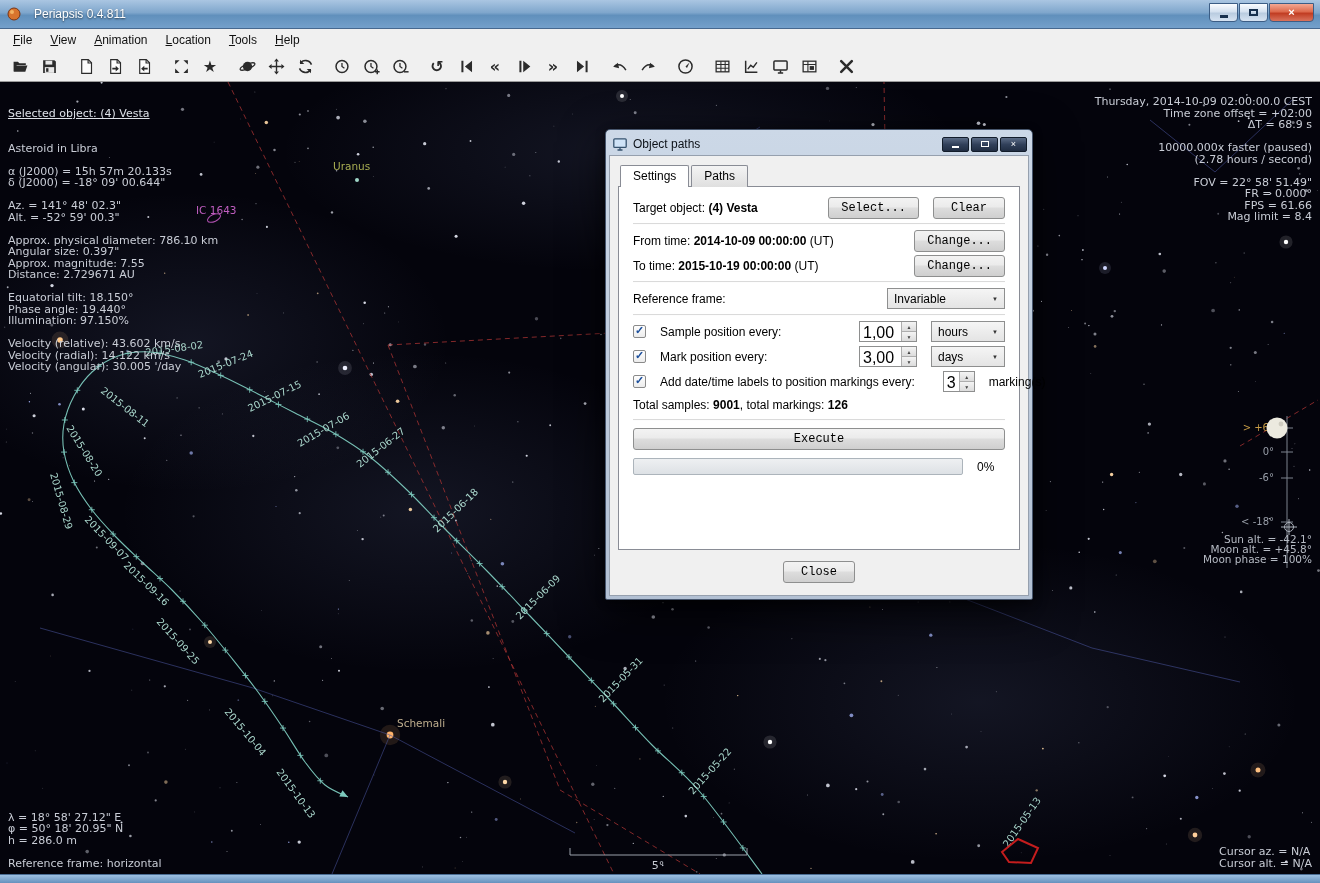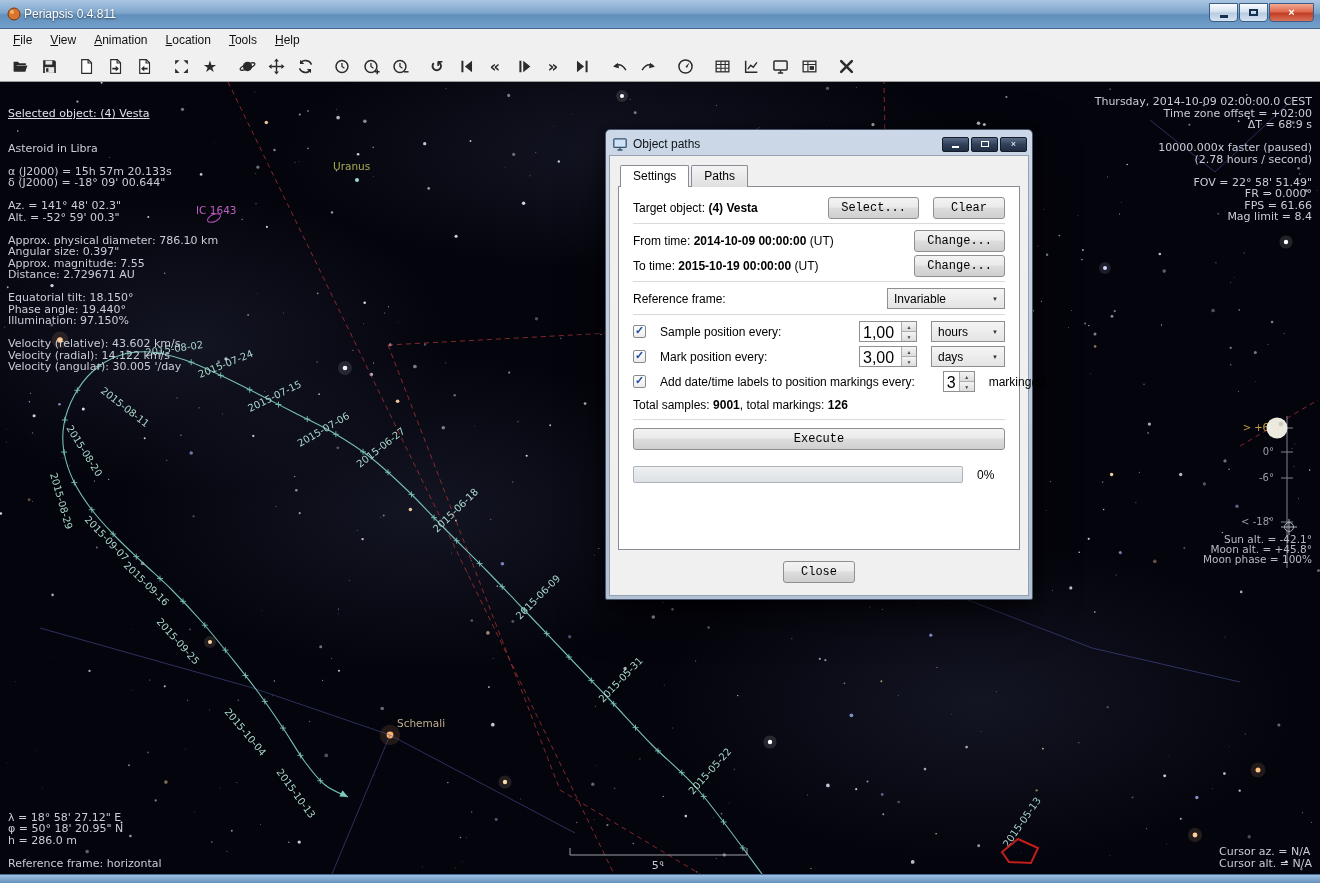--- a/index.html
+++ b/index.html
@@ -3,21 +3,21 @@
 <meta charset="utf-8">
 <style>
   *{box-sizing:border-box;margin:0;padding:0}
   html,body{width:1320px;height:883px;overflow:hidden;background:#222;font-family:"Liberation Sans",sans-serif}
   .win{width:1320px;height:883px;display:flex;flex-direction:column;background:#04040c}
 
   
   .titlebar{height:29px;background:linear-gradient(#aac6e2 0%,#7fa6cc 45%,#6190bc 55%,#74a0cb 100%);
     display:flex;align-items:center;padding:0 6px;border-bottom:1px solid #46688f;flex:none}
   .appicon{width:16px;height:16px;display:inline-flex}
-  .wtitle{color:#fff;font-size:12px;margin-left:2px;text-shadow:0 1px 2px rgba(0,0,0,.6)}
+  .wtitle{color:#fff;font-size:12px;margin-left:12px;text-shadow:0 1px 2px rgba(0,0,0,.6)}
   .caption-buttons{margin-left:auto;display:flex;gap:1px;align-items:flex-start;margin-top:-3px}
   .cbtn{height:19px;width:29px;border:1px solid #3c5d85;border-radius:0 0 4px 4px;
     background:linear-gradient(#fbfdff,#d4e1f0 45%,#b9cce0 55%,#d6e3f2);display:flex;align-items:center;justify-content:center;color:#17304e}
   .cbtn.close{width:45px;background:linear-gradient(#f4a893,#dd6a4d 45%,#c13d23 55%,#d9735d);color:#fff;font-weight:bold}
   .ico-min{width:8px;height:3px;background:currentColor;margin-top:7px}
   .ico-max{width:9px;height:7px;border:2px solid currentColor}
   .ico-x{font-size:11px;line-height:1}
 
   .menubar{height:23px;background:#f0f0f0;display:flex;align-items:stretch;padding-left:4px;font-size:12px;color:#111;flex:none}
   .menu-item{padding:4px 9px;cursor:default}
@@ -56,21 +56,21 @@
   .tab{padding:3px 12px 4px;border:1px solid #898c95;border-bottom:none;border-radius:2px 2px 0 0;
     background:linear-gradient(#f4f4f4,#dfdfdf);margin-right:2px;position:relative;top:1px;font-size:12px;cursor:default}
   .tab.active{background:#fff;z-index:3}
   .panel{background:#fff;border:1px solid #898c95;height:364px;padding:8px 14px 0;position:relative;z-index:1}
   .row{display:flex;align-items:center;min-height:25px;gap:14px}
   .lbl{font-size:12px;white-space:pre}
   .flex{flex:1}
   .sep{border-top:1px solid #dadada;border-bottom:1px solid #fdfdfd;margin:3px 0}
   .btn{font-family:Liberation Mono, monospace;font-size:12px;padding:3px 12px;min-width:72px;color:#000;
     background:linear-gradient(#f3f3f3,#ebebeb 45%,#dddddd 50%,#cfcfcf);border:1px solid #8e8f8f;border-radius:3px}
-  .btn.execute{width:100%;margin:4px 0 12px}
+  .btn.execute{width:100%;margin:4px 0 4px}
   .combo{display:inline-flex;align-items:center;justify-content:space-between;height:21px;min-width:74px;
     border:1px solid #8e8f8f;border-radius:0;background:linear-gradient(#f5f5f5,#e4e4e4);padding-left:6px;font-size:12px}
   .combo.wide{min-width:118px}
   .carr{font-size:6px;color:#333;padding:0 6px}
   .spin{display:inline-flex;height:21px;width:58px;border:1px solid #8e8f8f;background:#fff}
   .spin.small{width:34px}
   .spin-val{flex:1;padding:2px 3px;font-size:16px}
   .spin-btns{width:15px;display:flex;flex-direction:column;border-left:1px solid #adadad}
   .sarr{flex:1;display:flex;align-items:center;justify-content:center;font-size:5px;color:#444;
     background:linear-gradient(#f4f4f4,#dcdcdc)}

